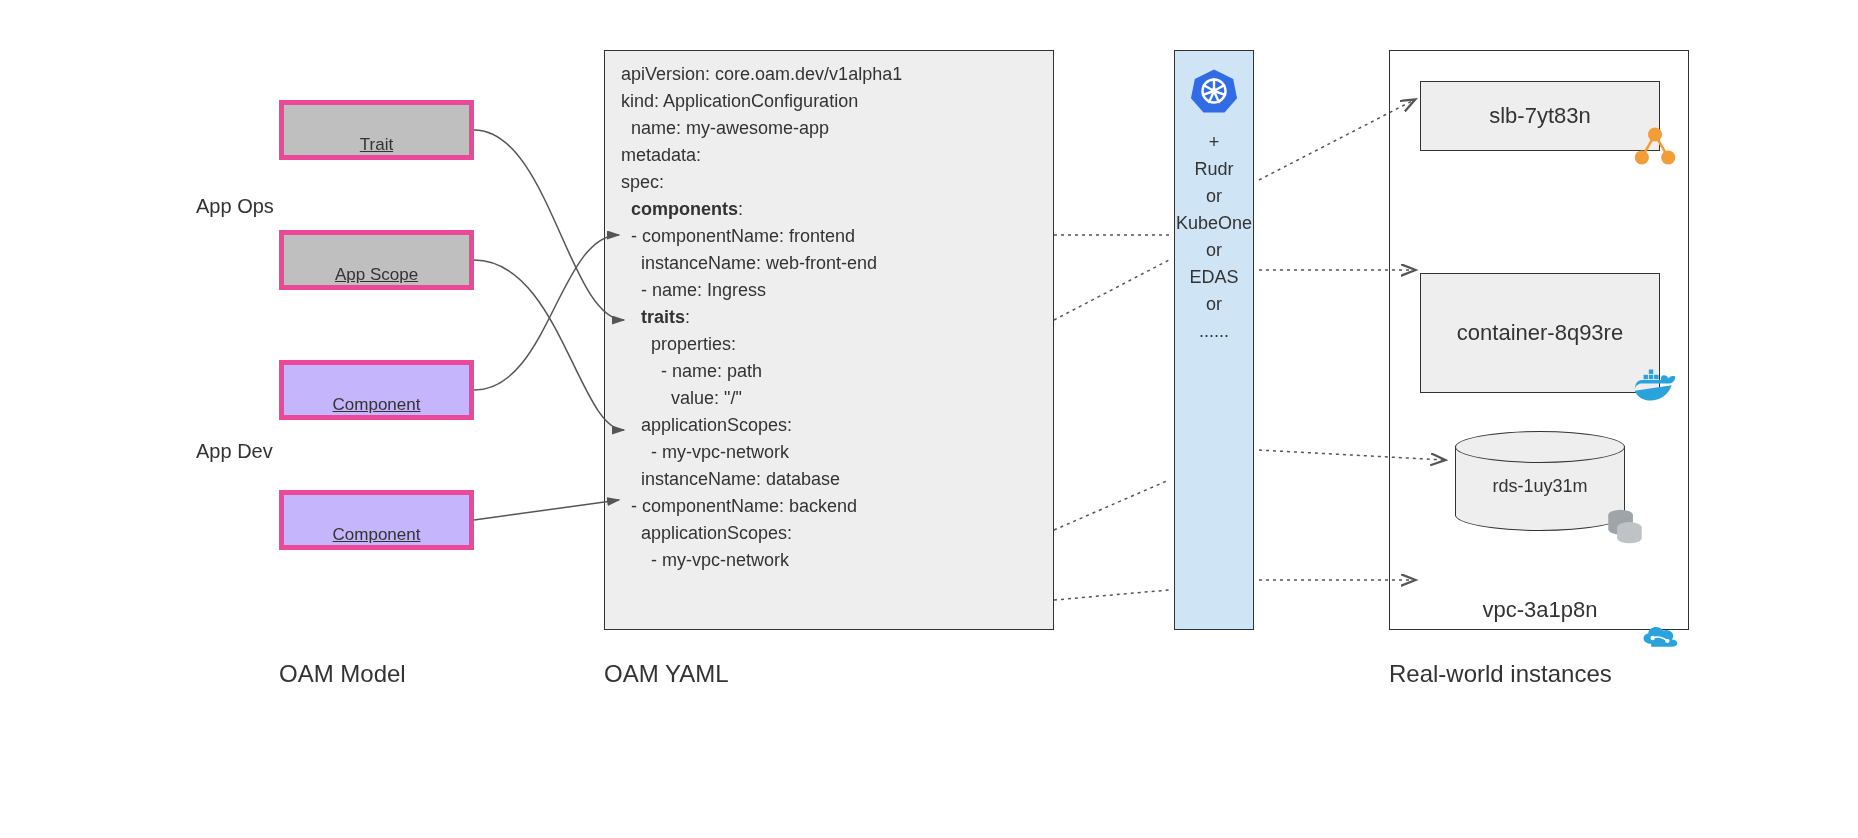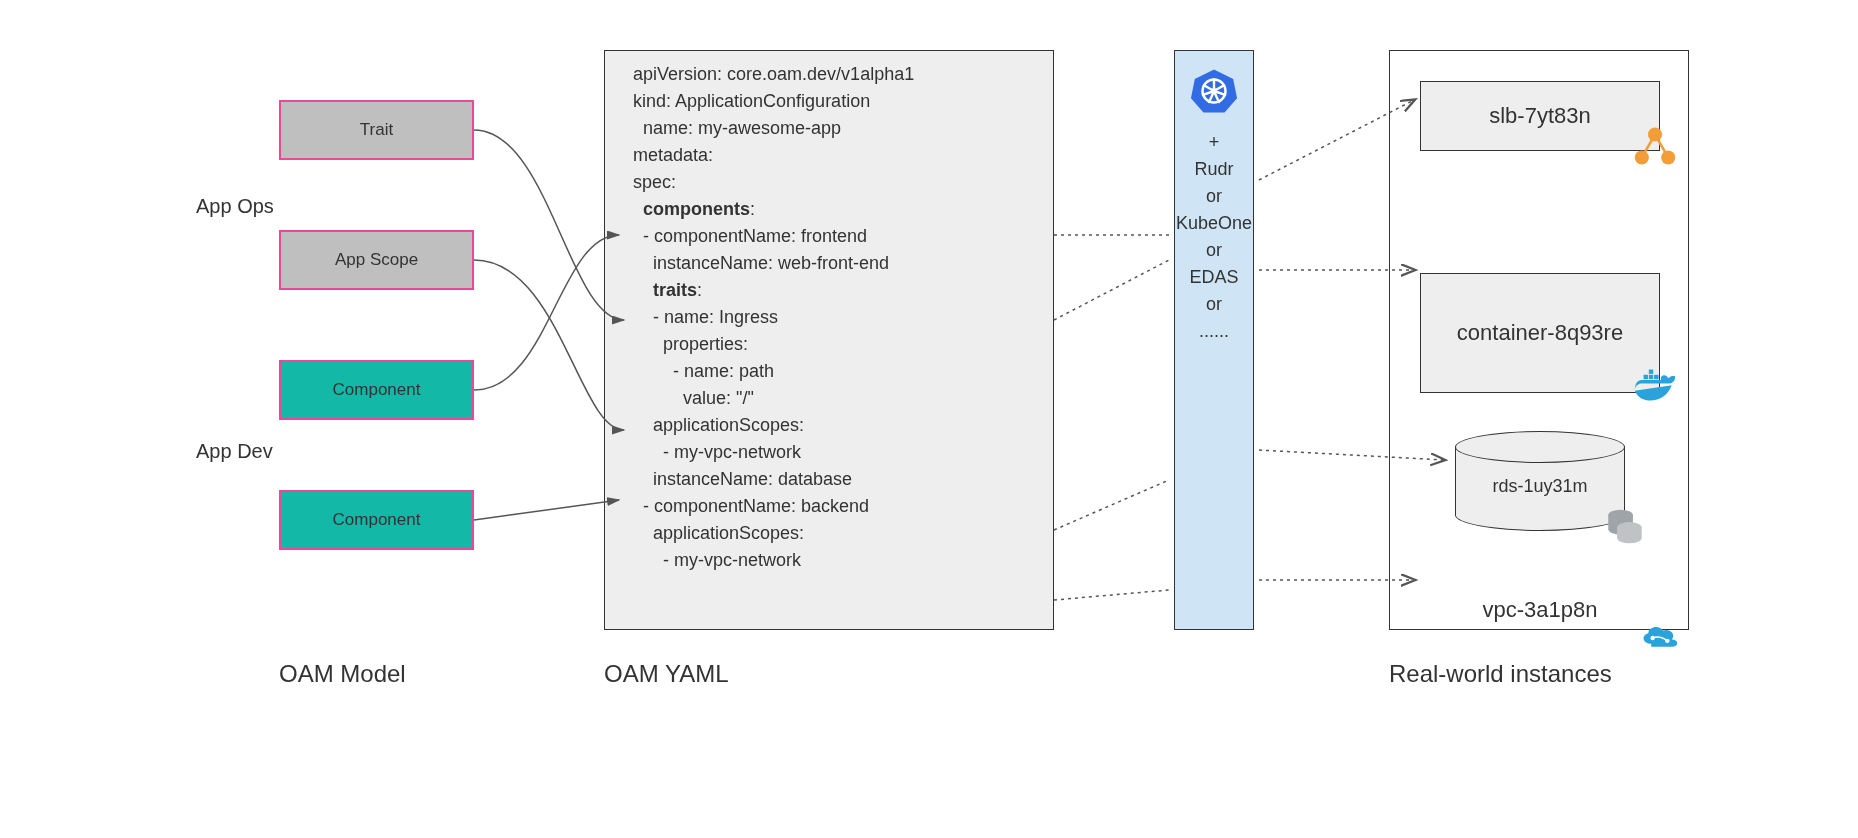--- a/index.html
+++ b/index.html
@@ -11,44 +11,45 @@
     color: #333;
   }
   .canvas {
     position: relative;
     width: 1560px;
     height: 700px;
     margin: 0 auto;
   }
   .box {
     position: absolute;
-    border: 2px solid #ec4899;
+    border: 5px solid #ec4899;
     text-align: center;
     display: flex;
-    align-items: center;
+    align-items: flex-end;
     justify-content: center;
     box-sizing: border-box;
+    text-decoration: underline;
   }
   .dark { background: #bfbfbf; }
-  .light { background: #14b8a6; }
+  .light { background: #c4b5fd; }
   .label {
     position: absolute;
     font-size: 20px;
     margin-left: 32px;
   }
   .section-label {
     position: absolute;
     font-size: 24px;
     text-align: left;
   }
   .yaml-box {
     position: absolute;
     background: #eeeeee;
     border: 1px solid #333;
-    padding: 10px 28px;
+    padding: 10px 16px;
     line-height: 1.5;
     font-size: 18px;
     box-sizing: border-box;
   }
   .yaml-line { white-space: pre; }
   .bold { font-weight: bold; }
   .runtime-col {
     position: absolute;
     background: #cfe4f5;
     border: 1px solid #333;
@@ -153,22 +154,22 @@
 
   <div class="yaml-box" style="left:455px; top:30px; width:450px; height:580px;">
     <div class="yaml-line">apiVersion: core.oam.dev/v1alpha1</div>
     <div class="yaml-line">kind: ApplicationConfiguration</div>
     <div class="yaml-line">  name: my-awesome-app</div>
     <div class="yaml-line">metadata:</div>
     <div class="yaml-line">spec:</div>
     <div class="yaml-line"><span class="bold">  components</span><span>:</span></div>
     <div class="yaml-line">  - componentName: frontend</div>
     <div class="yaml-line">    instanceName: web-front-end</div>
+    <div class="yaml-line">    - name: Ingress</div>
     <div class="yaml-line"><span class="bold">    traits</span><span>:</span></div>
-    <div class="yaml-line">    - name: Ingress</div>
     <div class="yaml-line">      properties:</div>
     <div class="yaml-line">        - name: path</div>
     <div class="yaml-line">          value: "/"</div>
     <div class="yaml-line">    applicationScopes:</div>
     <div class="yaml-line">      - my-vpc-network</div>
     <div class="yaml-line">    instanceName: database</div>
     <div class="yaml-line">  - componentName: backend</div>
     <div class="yaml-line">    applicationScopes:</div>
     <div class="yaml-line">      - my-vpc-network</div>
   </div>

